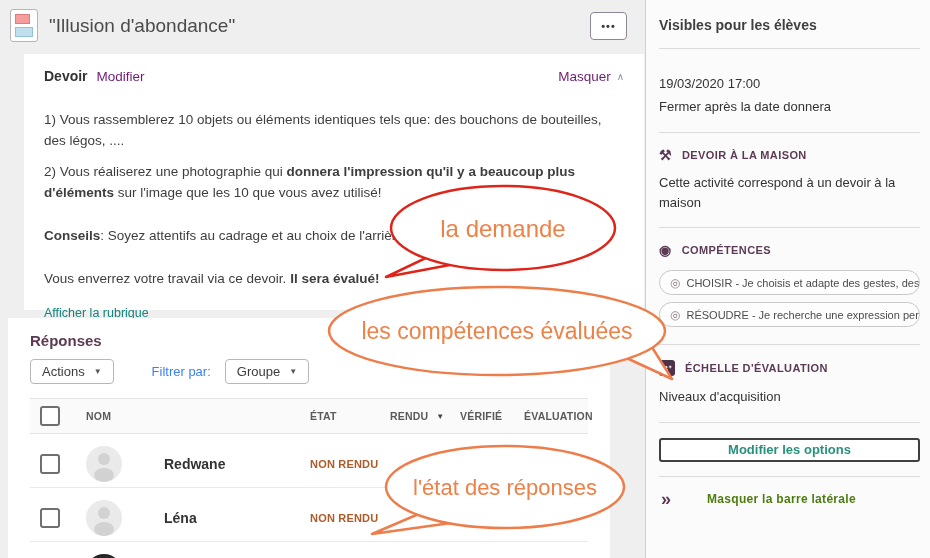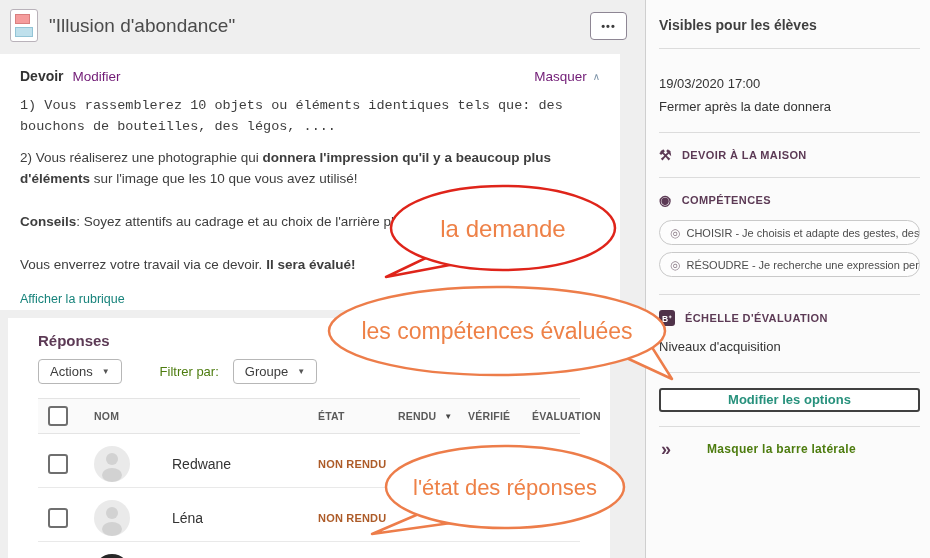--- a/index.html
+++ b/index.html
@@ -13,52 +13,52 @@
   .docicon { width:26px; height:31px; background:#fff; border:1px solid #b9b2ba; border-radius:3px; position:relative; }
   .docicon .blk1 { position:absolute; left:4px; top:4px; width:13px; height:8px; background:#f59c9c; border:1px solid #d97f7f; }
   .docicon .blk2 { position:absolute; left:4px; top:17px; width:16px; height:8px; background:#bfe0ec; border:1px solid #93c4d6; }
   .page-title { font-size:19px; color:#4b4b4b; }
   .more-btn { position:absolute; left:590px; top:12px; width:35px; height:26px; background:#fff;
     border:1px solid #8e8694; border-radius:4px; color:#3c3c3c; font-weight:bold; font-size:11px;
     letter-spacing:1px; display:flex; align-items:center; justify-content:center; cursor:pointer; }
 
   
   .card { position:absolute; background:#fff; box-sizing:border-box; }
-  .devoir-card { left:0; top:54px; width:620px; height:256px; padding:14px 20px; }
+  .devoir-card { left:24px; top:54px; width:620px; height:256px; padding:14px 20px; }
   .devoir-head { display:flex; align-items:center; font-size:14px; }
   .devoir-title { font-weight:bold; color:#333; }
   .link-blue { color:#701a75; font-size:13.5px; text-decoration:none; cursor:pointer; }
   .modify { margin-left:9px; }
   .hide-wrap { margin-left:auto; display:flex; align-items:center; gap:6px; }
   .chev-up { font-size:10px; color:#7d93a8; }
   .para { font-size:13.5px; line-height:1.55; color:#3e3e3e; }
-  .p1 { margin-top:12px;font-family:Liberation Mono, monospace; }
+  .p1 { margin-top:26px; }
   .p2 { margin-top:10px; }
   .p3 { margin-top:22px; }
   .p4 { margin-top:22px; }
   .rubric { display:inline-block; margin-top:16px; color:#17837b; font-size:12.5px; cursor:pointer; }
 
-  .responses-card { left:8px; top:318px; width:602px; height:240px; padding:14px 30px; }
+  .responses-card { left:8px; top:318px; width:602px; height:240px; padding:14px 22px; }
   .resp-heading { font-size:15px; font-weight:bold; color:#5c3a55; }
   .controls { margin-top:10px; display:flex; align-items:center; }
   .dd-btn { display:flex; align-items:center; gap:9px; background:#fff; border:1px solid #b7b7b7;
     border-radius:4px; padding:4px 11px; font-size:13px; color:#3c3c3c; cursor:pointer; }
   .dd-arrow { font-size:8px; color:#555; }
-  .filter-label { margin-left:38px; font-size:13px; color:#4d7c0f; }
+  .filter-label { margin-left:38px; font-size:13px; color:#3b82f6; }
   .filter-dd { margin-left:14px;justify-content:space-between; }
 
   .tbl { margin-top:14px; }
   .tr { display:grid; grid-template-columns:56px 224px 80px 70px 64px 1fr; align-items:center;margin-top:7px; }
   .thead { height:34px; background:#fafafa; border-top:1px solid #e4e4e4; border-bottom:1px solid #e4e4e4;
     font-size:10.5px; font-weight:bold; color:#5a5a5a; letter-spacing:.2px; }
   .th-sort { display:flex; align-items:center; gap:8px; cursor:pointer; }
   .sort-arrow { font-size:8px; color:#444; }
   .row { height:46px; border-bottom:1px solid #e9e9e9; }
   .cb { width:16px; height:16px; border:2px solid #6f6f6f; border-radius:3px; background:#fff; margin-left:10px; cursor:pointer; }
-  .who { display:flex; align-items:center; }
+  .who { display:flex; align-items:center;font-weight:bold; }
   .avatar { width:36px; height:36px; border-radius:50%; background:#eaeaea; position:relative; overflow:hidden; }
   .avatar .head { position:absolute; left:12px; top:7px; width:12px; height:12px; border-radius:50%; background:#d2d2d2; }
   .avatar .body { position:absolute; left:8px; top:22px; width:20px; height:14px; border-radius:50%; background:#d2d2d2; }
   .avatar.photo { background:radial-gradient(circle at 62% 68%, #7a2a2a 0%, #2b2b2b 55%, #1d1d1d 100%); }
   .pname { margin-left:42px; font-size:14px; color:#333; }
   .state { font-size:11px; font-weight:bold; color:#ad5b28; letter-spacing:.2px; }
 
   
   .sidebar { position:absolute; left:645px; top:0; width:285px; height:558px; background:#fbfbfb;
     border-left:1px solid #cfcfcf; box-sizing:border-box; }
@@ -203,20 +203,21 @@
     <div class="sb-sec" style="padding:14px 0 16px 0;">
       <div class="sb-text" style="margin-top:11px;">19/03/2020 17:00</div>
       <div class="sb-text" style="margin-top:3px;">Fermer après la date donnera</div>
     </div>
 
     <div class="sb-sec" style="padding:15px 0 15px 0;">
       <div class="sb-label">
         <span class="glyph-icon">⚒</span>
         <span>DEVOIR À LA MAISON</span>
       </div>
+      <div class="sb-text" style="margin-top:11px; width:250px;">Cette activité correspond à un devoir à la maison</div>
     </div>
 
     <div class="sb-sec" style="padding:15px 0 17px 0;">
       <div class="sb-label">
         <span class="glyph-icon">◉</span>
         <span>COMPÉTENCES</span>
       </div>
       <div class="chip" style="margin-top:13px;">
         <span class="tgt">◎</span>
         <span>CHOISIR - Je choisis et adapte des gestes, des m...</span>

